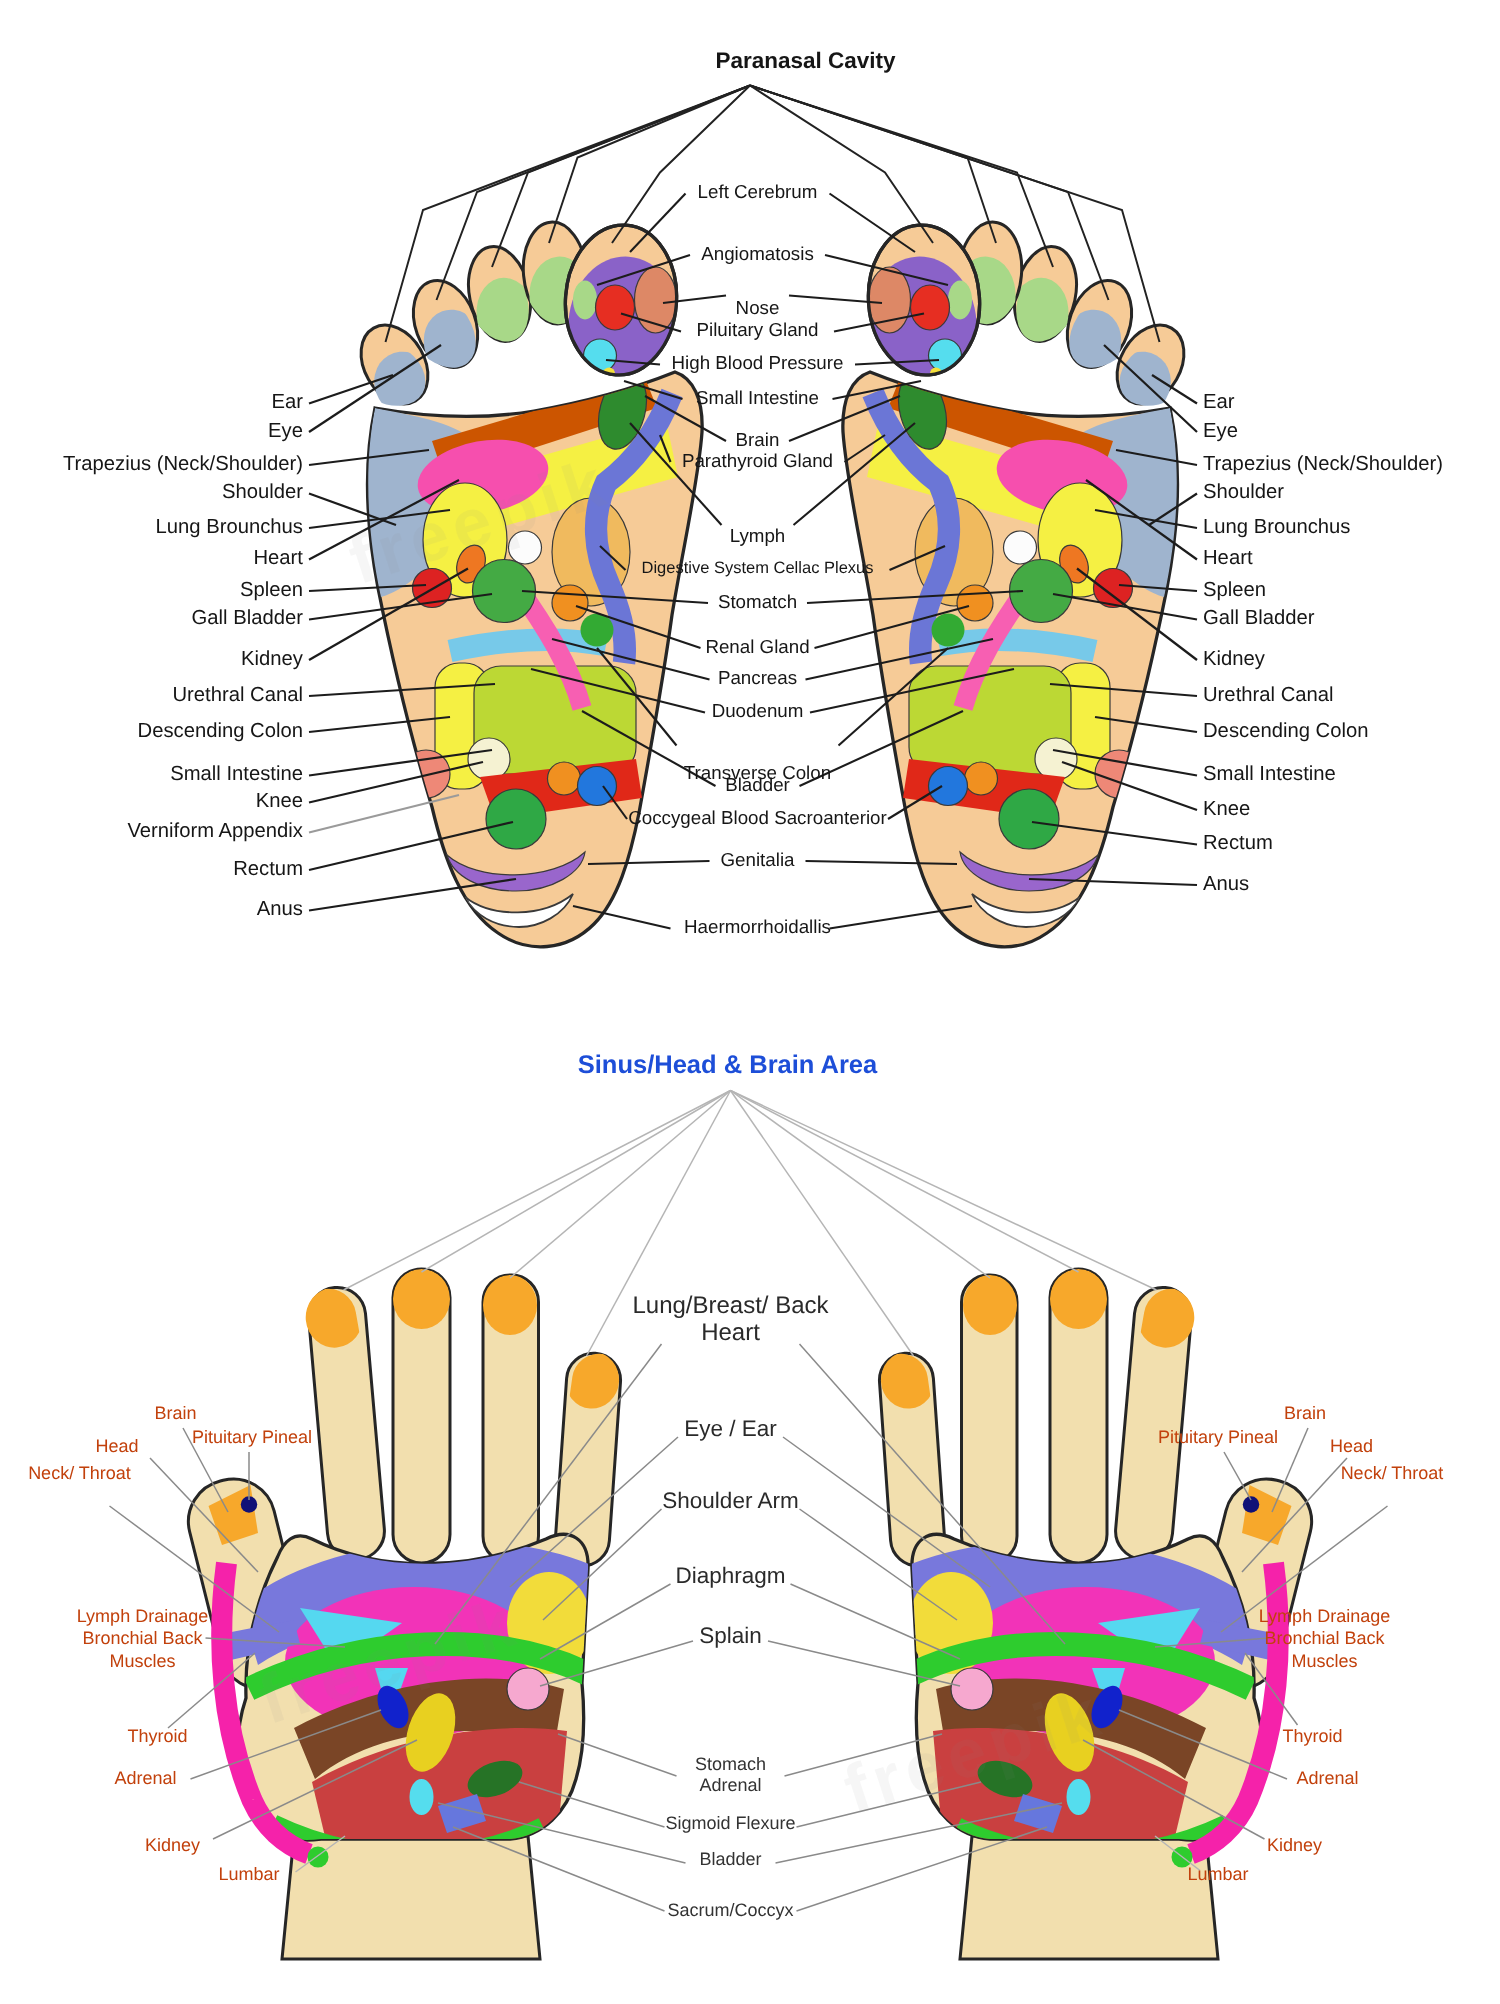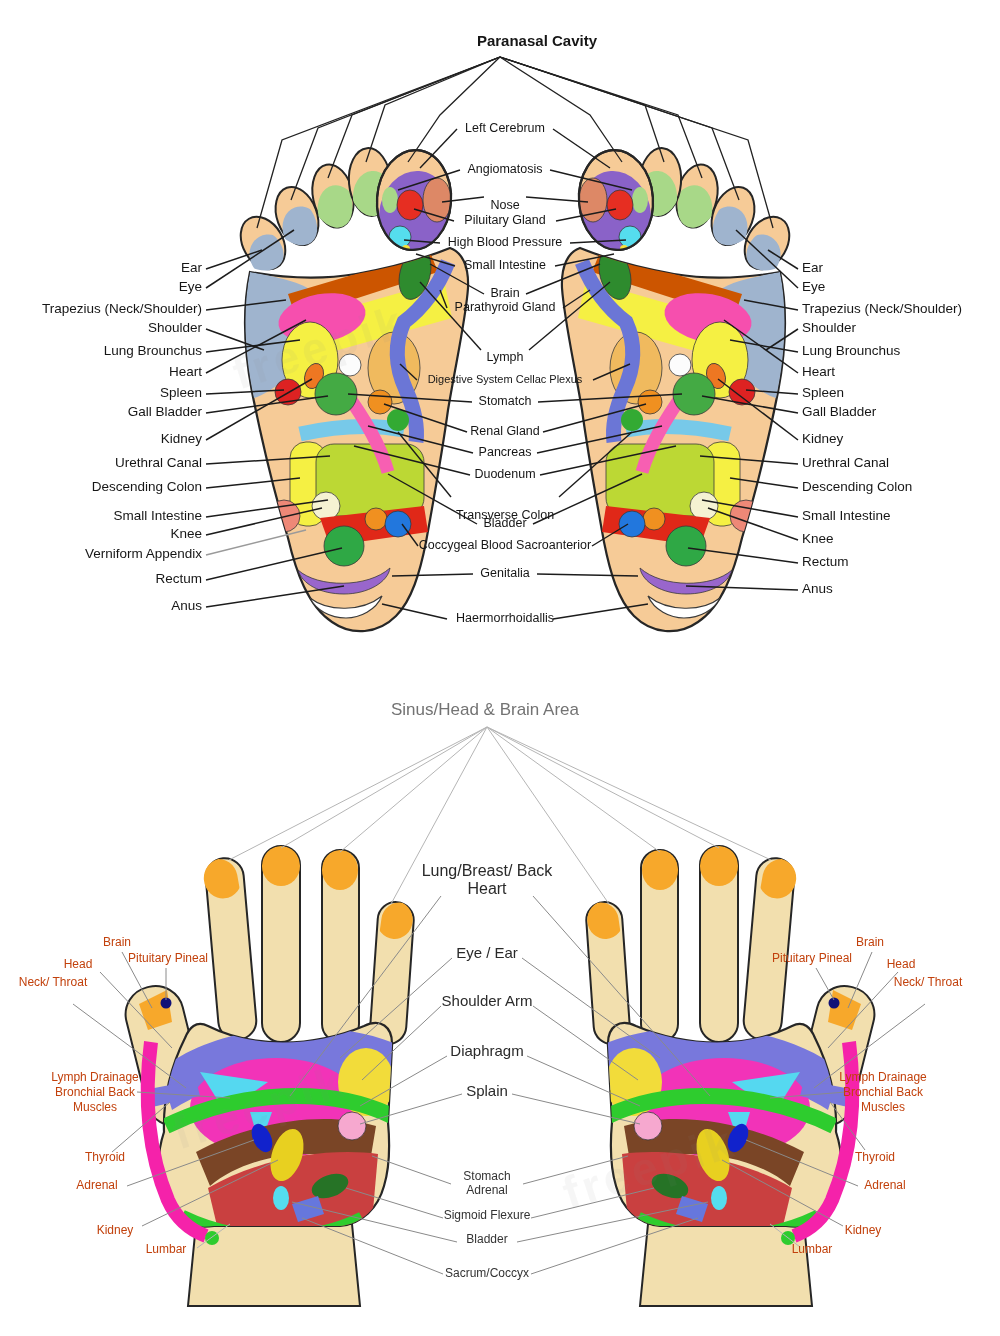--- a/index.html
+++ b/index.html
@@ -4,21 +4,21 @@
 <style>
   html,body{margin:0;padding:0;background:#fff;}
   .stage{position:relative;width:1000px;height:1336px;background:#fff;overflow:hidden;font-family:"Liberation Sans",sans-serif;}
   .art{position:absolute;left:0;top:0;width:1000px;height:1336px;}
   .lbl{position:absolute;color:#161616;line-height:1.15;}
   .fl{font-size:13.5px;text-align:right;width:200px;left:2px;}
   .fr{font-size:13.5px;text-align:left;width:200px;left:802px;}
   .fc{font-size:12.5px;text-align:center;width:200px;left:405px;}
   .fc11{font-size:11px;}
   .ft-title{font-size:15px;font-weight:600;text-align:right;width:200px;left:397px;top:32px;}
-  .hd-title{font-size:17px;font-weight:400;text-align:center;width:250px;left:360px;top:700px;color:#737373;}
+  .hd-title{font-size:17px;font-weight:700;text-align:center;width:250px;left:360px;top:700px;color:#1d4ed8;}
   .hc{font-size:15px;color:#2a2a2a;text-align:center;width:140px;left:417px;}
   .hc13{font-size:16px;}
   .hc12{font-size:12px;color:#333;}
   .hl{font-size:12px;color:#c2410c;text-align:center;width:100px;line-height:1.25;}
   .wm{position:absolute;font-size:46px;color:#888;opacity:.07;transform:rotate(-18deg);letter-spacing:4px;font-weight:700;}
 </style>
 </head>
 <body>
 
 <div class="stage">

